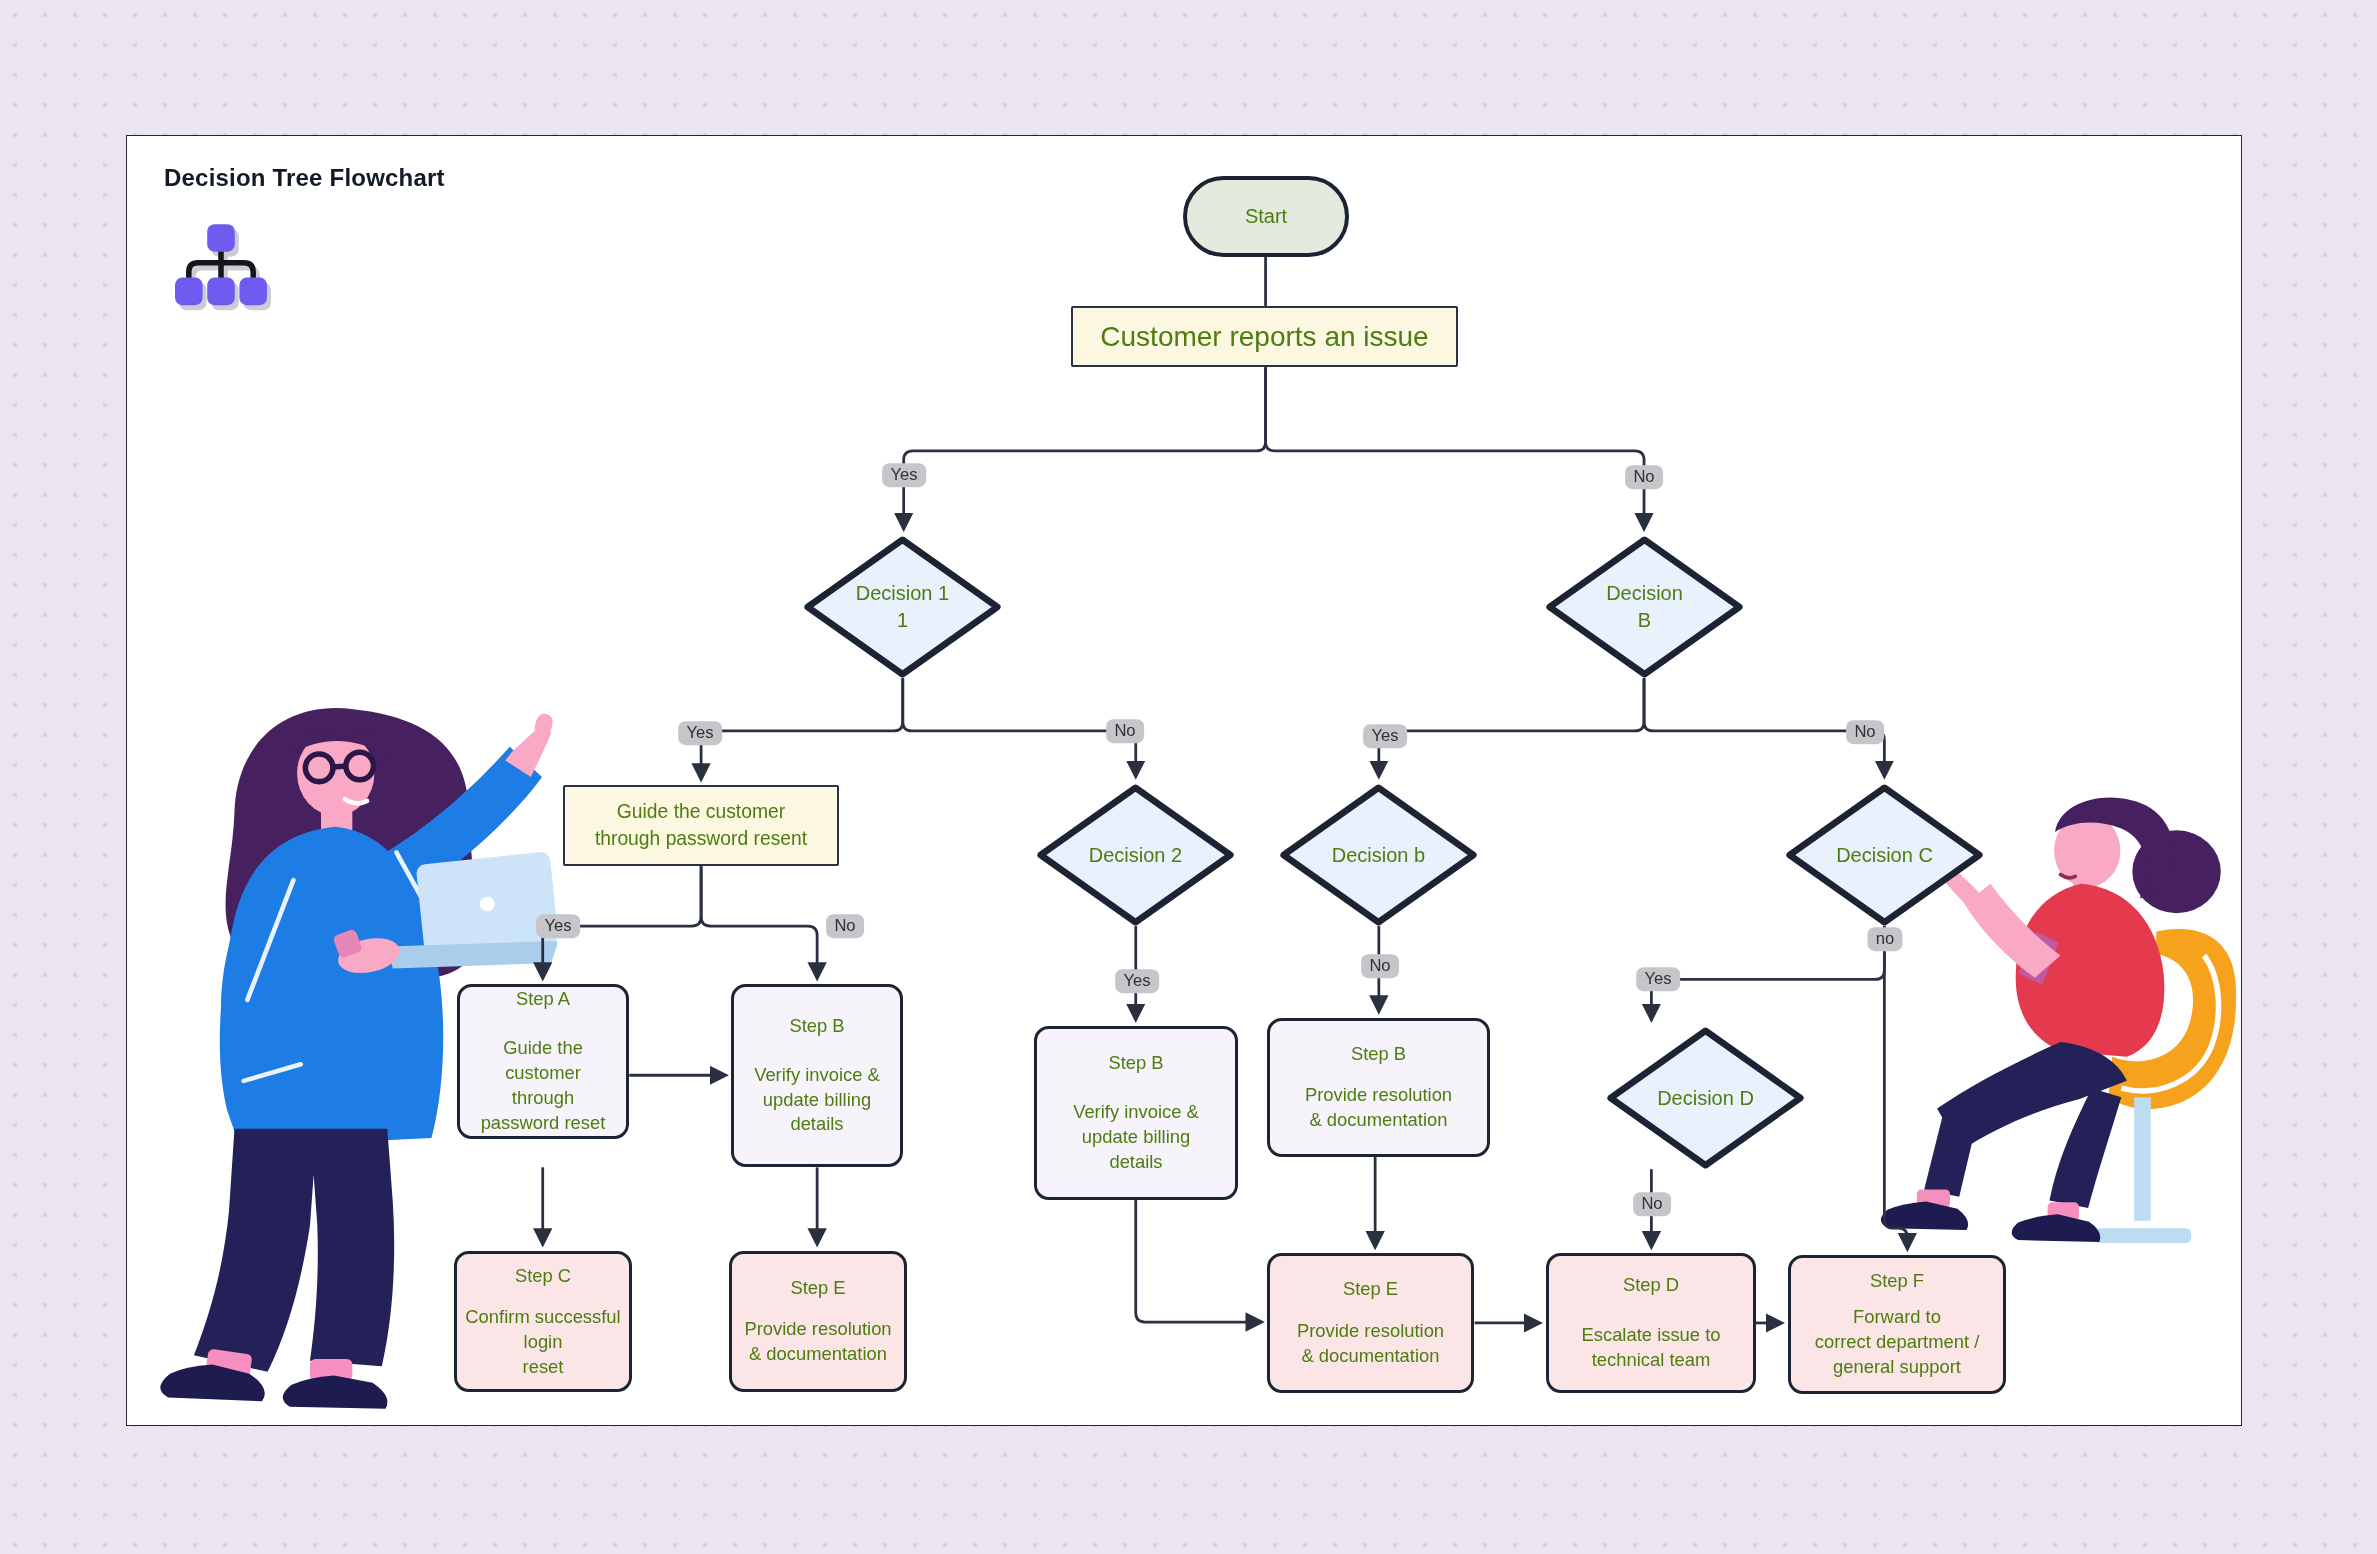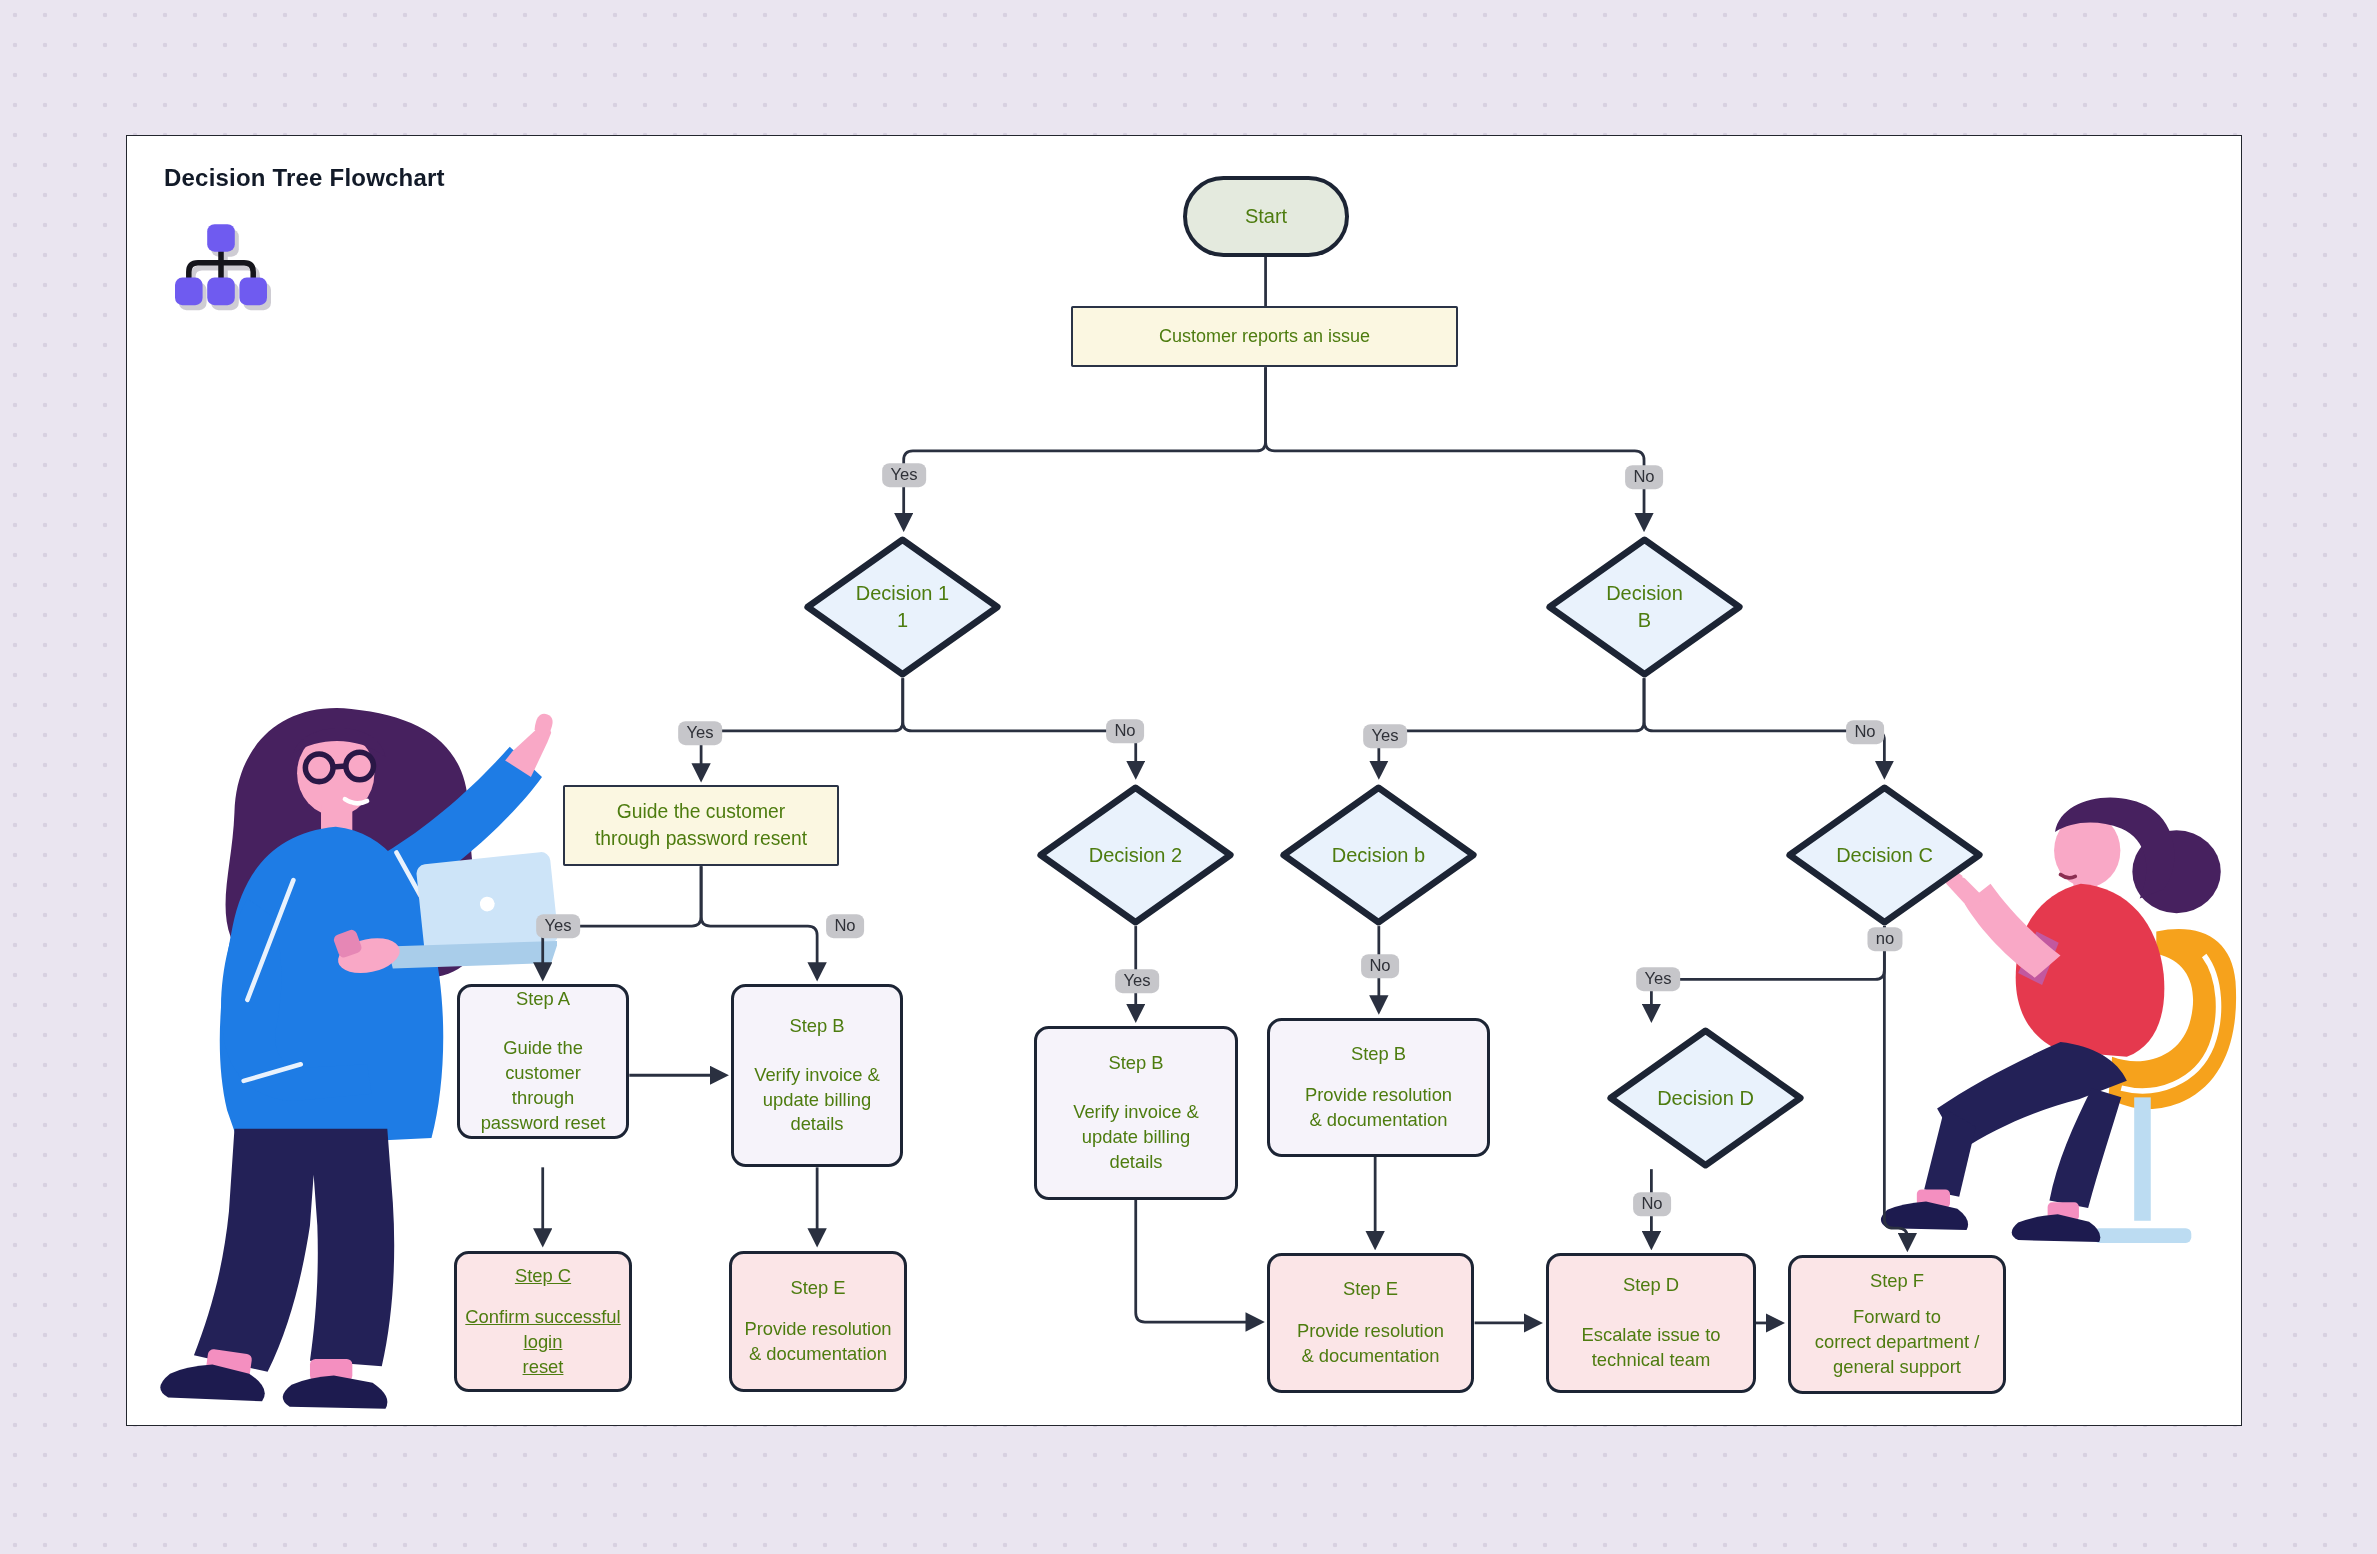--- a/index.html
+++ b/index.html
@@ -20,21 +20,21 @@
   }
   .tree-icon{position:absolute;left:48px;top:88px;filter:drop-shadow(4.6px 5.5px 0 rgba(165,162,175,.55));}
   .connectors,.node,.elabel,.person{position:absolute;}
   .connectors{left:0;top:0;}
   .node{
     box-sizing:border-box;display:flex;flex-direction:column;align-items:center;justify-content:center;
     text-align:center;color:#4d7c0f;font-size:18.4px;line-height:1.35;
   }
   .ntext,.ntitle,.nbody{white-space:pre-line;display:block;}
   .pill{background:#e4eade;border:4.6px solid #1c2434;border-radius:42px;font-size:20px;}
-  .io{background:#fbf7e1;border:2.8px solid #2a3346;border-radius:1.8px;font-size:18px;}
+  .io{background:#fbf7e1;border:2.8px solid #2a3346;border-radius:1.8px;font-size:28px;}
   .step{border:3.7px solid #1c2434;border-radius:14.7px;padding:5.5px;}
   .lav{background:#f6f3fa;}
   .pink{background:#fbe5e7;}
   .ntitle{margin-bottom:24px;}
   .diamond{background:transparent;border:none;}
   .diamond svg{position:absolute;left:0;top:0;}
   .diamond .ntext{position:relative;z-index:1;font-size:20px;}
   .elabel{
     transform:translate(-50%,-50%);background:#c6c6ca;color:#2f3138;
     font-size:16.6px;padding:1.8px 8.3px;border-radius:7.4px;z-index:3;white-space:nowrap;
@@ -204,21 +204,21 @@
 password reset</span>
   </div>
 
   <div class="node step lav" style="left:604px;top:848px;width:172px;height:183px;">
     <span class="ntitle">Step B</span>
     <span class="nbody">Verify invoice &amp;
 update billing
 details</span>
   </div>
 
-  <div class="node step pink" style="left:327px;top:1115px;width:178px;height:141px;text-decoration:underline;">
+  <div class="node step pink" style="left:327px;top:1115px;width:178px;height:141px;">
     <span class="ntitle" style="margin-bottom:16.6px;">Step C</span>
     <span class="nbody">Confirm successful
 login
 reset</span>
   </div>
 
   <div class="node step pink" style="left:602px;top:1115px;width:178px;height:141px;">
     <span class="ntitle" style="margin-bottom:16.6px;">Step E</span>
     <span class="nbody">Provide resolution
 &amp; documentation</span>

